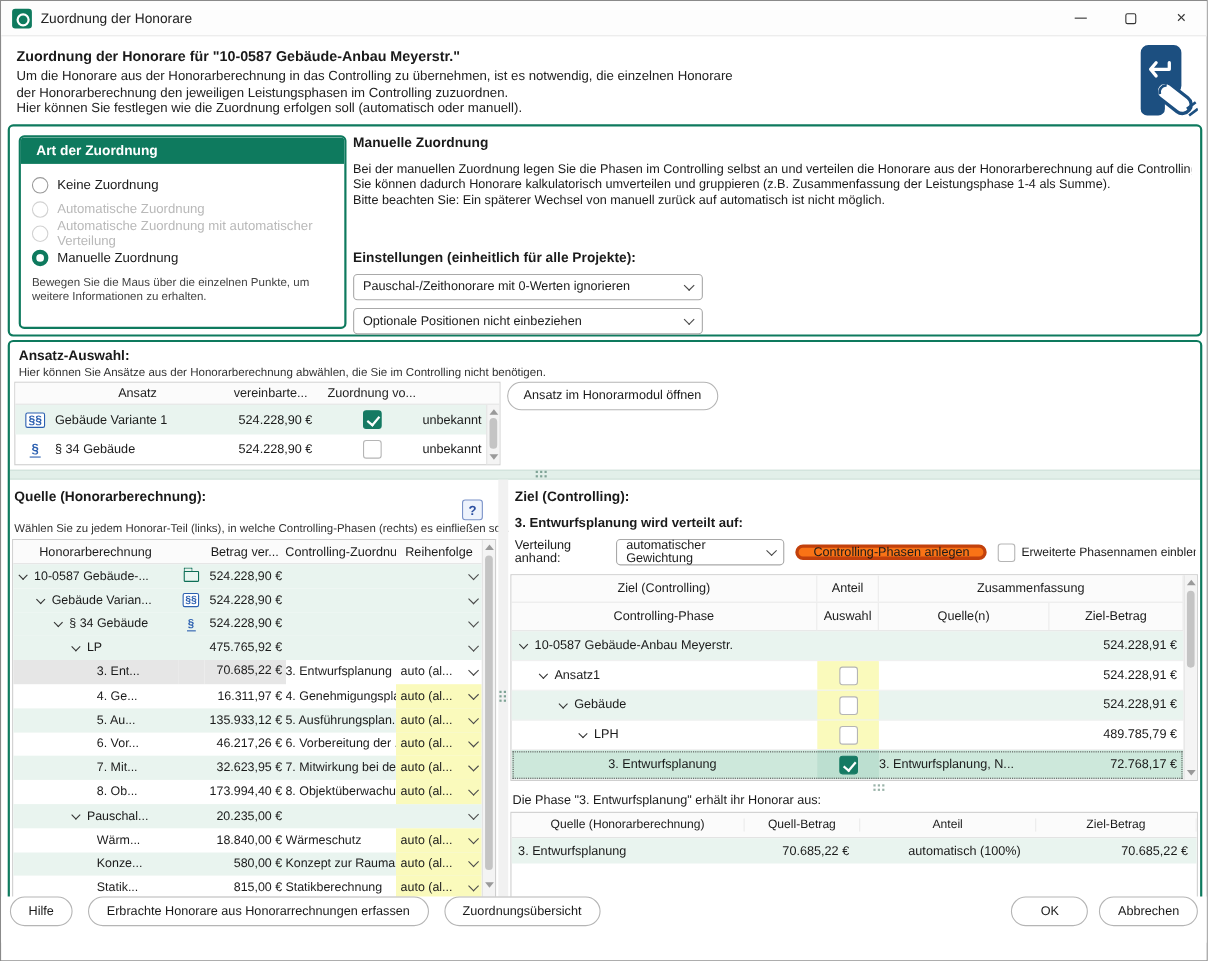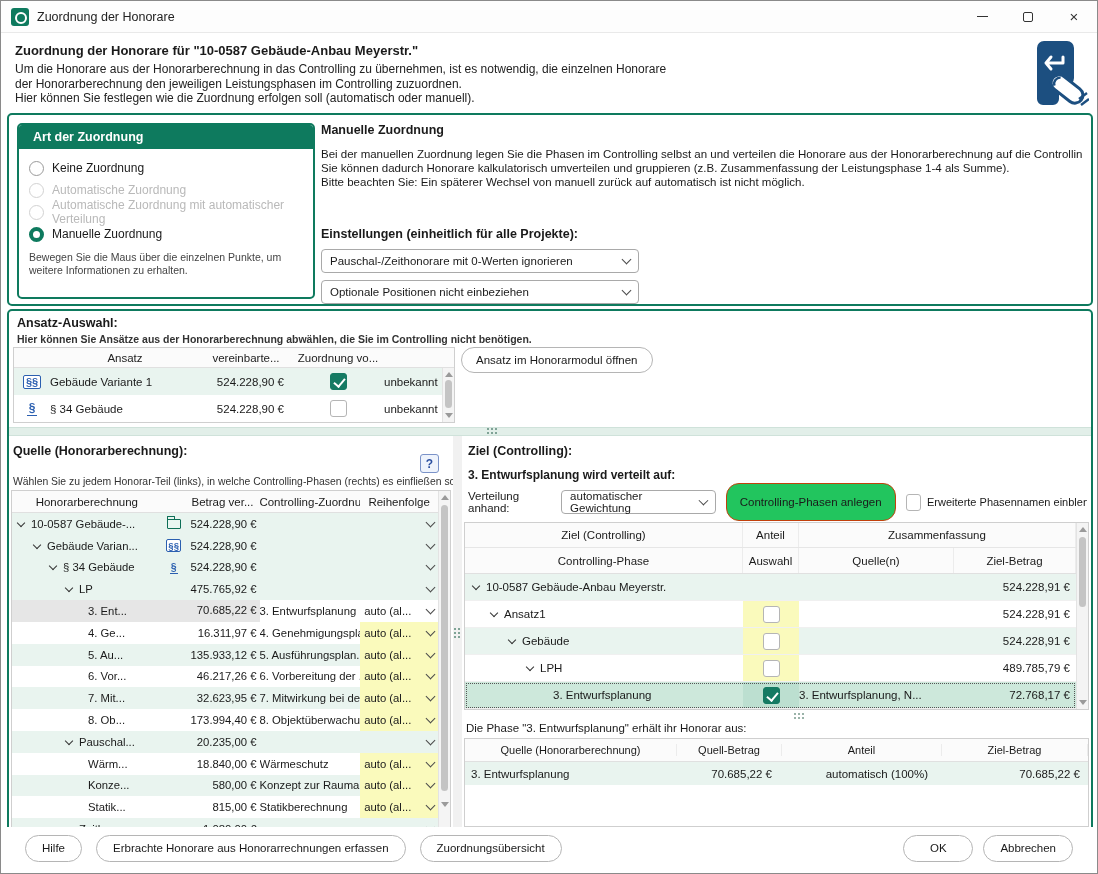--- a/index.html
+++ b/index.html
@@ -47,21 +47,21 @@
   .einst { position:absolute; left:312px; top:112px; }
   .einst .et { font-weight:bold; font-size:12.5px; margin-bottom:8px; }
   .dd { width:318px; height:24px; border:1px solid #a9a9a9; border-radius:4px; display:flex; align-items:center; padding:0 8px; font-size:11.5px; margin-bottom:7px; background:#fff; }
   .dd .chv { margin-left:auto; }
 
   .chv { display:inline-block; width:7px; height:7px; border-right:1.5px solid #4a4a4a; border-bottom:1.5px solid #4a4a4a; transform:rotate(45deg); margin-top:-3px; }
   .tarr { display:inline-block; width:6px; height:6px; border-right:1.4px solid #333; border-bottom:1.4px solid #333; transform:rotate(45deg); margin:0 7px 2px 0; flex:0 0 auto; }
 
   
   .ansatz-title { position:absolute; left:8px; top:5px; font-weight:bold; font-size:12.5px; }
-  .ansatz-sub { position:absolute; left:8px; top:22px; font-size:10.5px; color:#333;font-weight:bold; }
+  .ansatz-sub { position:absolute; left:8px; top:22px; font-size:10.5px; color:#333; }
   .atable { position:absolute; left:4px; top:36px; width:442px; height:76px; border:1px solid #cfcfcf; display:flex; flex-direction:column; }
   .ahead { display:flex; height:22px; background:#fbfbfb; border-bottom:1px solid #e0e0e0; align-items:center; font-size:11.5px; color:#222; }
   .arow { display:flex; height:27px; align-items:center; font-size:11.5px; }
   .ac1 { width:36px; display:flex; justify-content:center; }
   .ac2 { width:150px; }
   .ac3 { width:92px; text-align:right; padding-right:8px; }
   .ac4 { width:92px; display:flex; justify-content:center; }
   .ac5 { flex:1; }
   .ahead .ac2, .ahead .ac3, .ahead .ac4 { text-align:center; padding-right:0; justify-content:center; }
   .rowgreen { background:#e9f4ef; }
@@ -112,21 +112,21 @@
   .folder::before { content:""; position:absolute; left:-1px; top:-4px; width:6px; height:3px; border:1.4px solid #0d6e56; border-bottom:none; border-radius:1px 1px 0 0; }
 
   
   .zpane { position:absolute; left:453px; top:125px; right:0; bottom:0; }
   .ztitle { position:absolute; left:6px; top:8px; font-weight:bold; font-size:12.5px; }
   .zdist { position:absolute; left:6px; top:32px; font-weight:bold; font-size:12px; }
   .zctrls { position:absolute; left:6px; top:52px; right:4px; height:28px; display:flex; align-items:center; }
   .zlabel { font-size:11.5px; margin-right:8px; }
   .zdd { width:172px; height:24px; border:1px solid #a9a9a9; border-radius:4px; display:flex; align-items:center; padding:0 8px; font-size:11.5px; background:#fff; margin-right:10px; }
   .zdd .chv { margin-left:auto; }
-  .zbtn { height:38px; padding:0 13px; border:1px solid #c2410c; border-radius:13px; background:#22c55e; display:flex; align-items:center; font-size:11.5px; margin-right:10px; white-space:nowrap; }
+  .zbtn { height:14px; padding:0 13px; border:3px solid #c2410c; border-radius:13px; background:#f97316; display:flex; align-items:center; font-size:11.5px; margin-right:10px; white-space:nowrap; }
   .zcbl { font-size:11px; margin-left:6px; white-space:nowrap; overflow:hidden; }
   .ztable { position:absolute; left:2px; top:86px; right:2px; height:188px; border:1px solid #cfcfcf; display:flex; }
   .zmain { flex:1; overflow:hidden; }
   .zghead { display:flex; height:25px; background:#fbfbfb; border-bottom:1px solid #e6e6e6; align-items:center; font-size:11.5px; }
   .zghead > div, .zhead > div { text-align:center; border-right:1px solid #ececec; height:100%; display:flex; align-items:center; justify-content:center; }
   .zhead { display:flex; height:26px; background:#fbfbfb; border-bottom:1px solid #e0e0e0; align-items:center; font-size:11.5px; }
   .zc1{width:278px}.zc2{width:56px}.zc3{width:155px}.zc4{flex:1}
   .zg1{width:278px}.zg2{width:56px}.zg3{flex:1}
   .zr { display:flex; height:27px; align-items:center; font-size:11.5px; border-bottom:1px solid #f0f0f0; }
   .zr .zc1 { display:flex; align-items:center; overflow:hidden; white-space:nowrap; }
@@ -142,21 +142,21 @@
   .zgrip i { background:#9ab3a9; width:2px; height:2px; }
 
   .dtitle { position:absolute; left:4px; top:286px; font-size:11.5px; }
   .dtable { position:absolute; left:2px; top:302px; right:2px; bottom:4px; border:1px solid #cfcfcf; overflow:hidden; }
   .dhead { display:flex; height:23px; background:#fbfbfb; border-bottom:1px solid #e0e0e0; align-items:center; font-size:11px; }
   .dhead > div { text-align:center; border-right:1px solid #ececec; }
   .dr { display:flex; height:23px; align-items:center; font-size:11.5px; }
   .dc1{width:212px; padding-left:6px}.dc2{width:105px; text-align:right; padding-right:10px}.dc3{width:160px; text-align:right; padding-right:14px}.dc4{flex:1; text-align:right; padding-right:8px}
 
   
-  .footer { position:absolute; left:0; right:0; bottom:4px; height:42px; background:#fff; display:flex; align-items:center; padding:0 24px; }
+  .footer { position:absolute; left:0; right:0; bottom:16px; height:42px; background:#fff; display:flex; padding:0 8px; }
   .fbtn { height:27px; padding:0 16px; border:1px solid #b5b5b5; border-radius:14px; background:#fff; display:flex; align-items:center; justify-content:center; font-size:11.5px; margin-right:14px; white-space:nowrap; }
   .fbtn.right { margin-right:0; margin-left:10px; }
   .fspacer { flex:1; }
 </style>
 </head>
 <body>
 
 <div class="win">
 
   <div class="titlebar">

